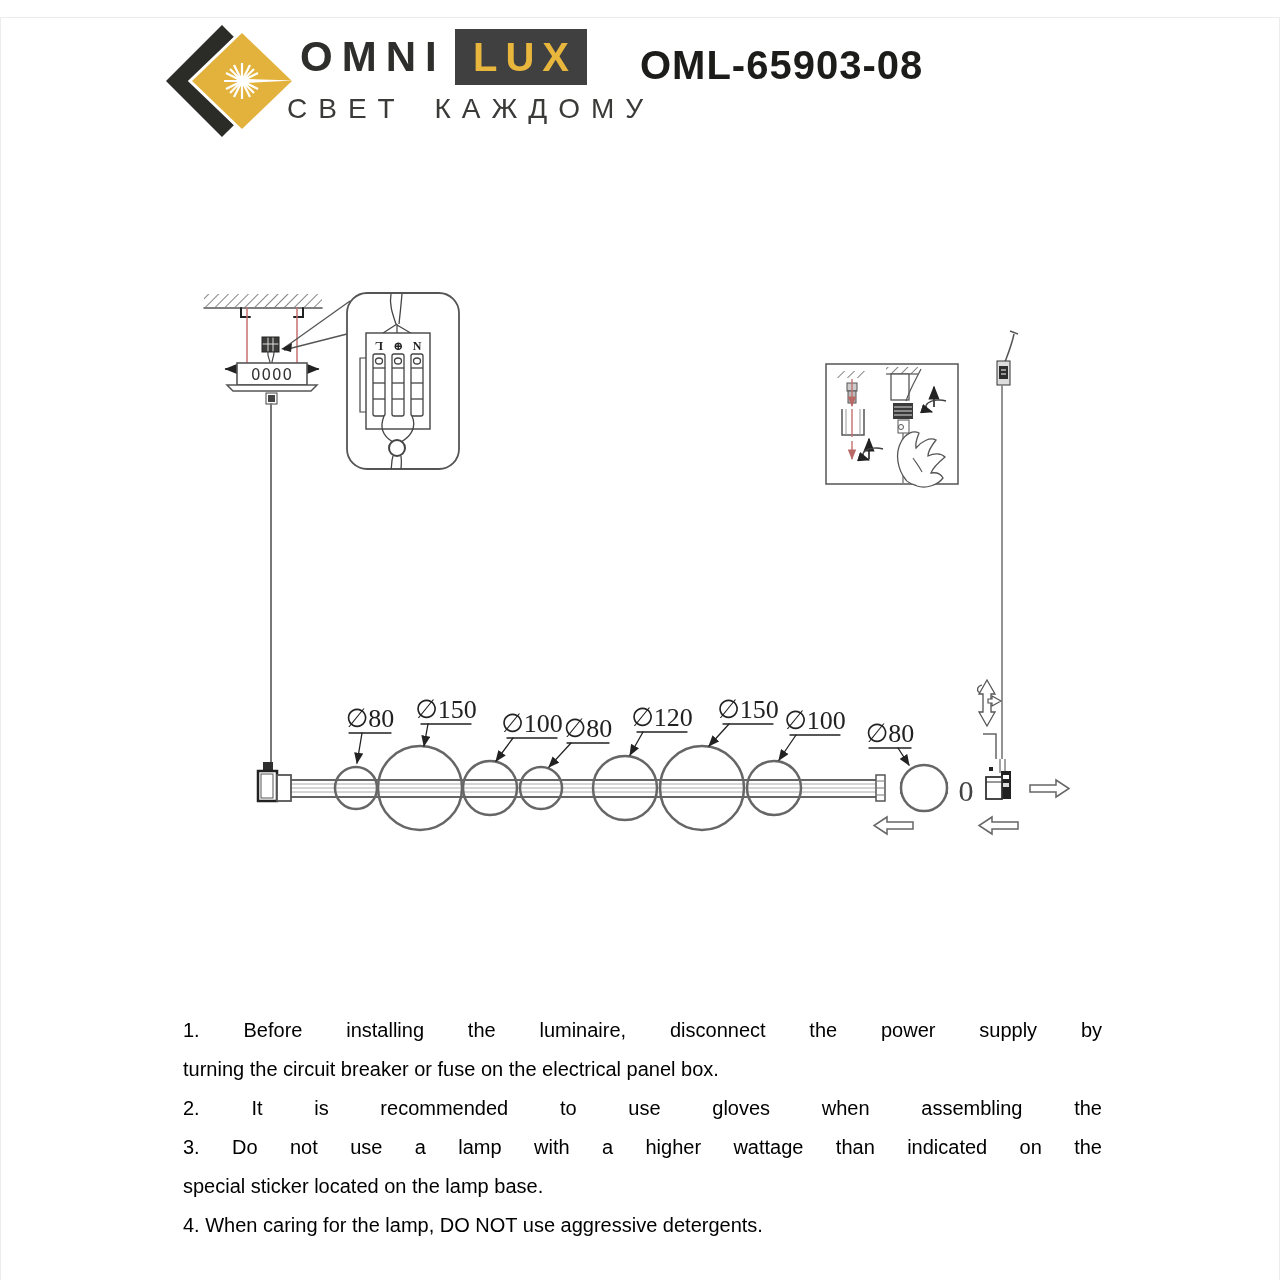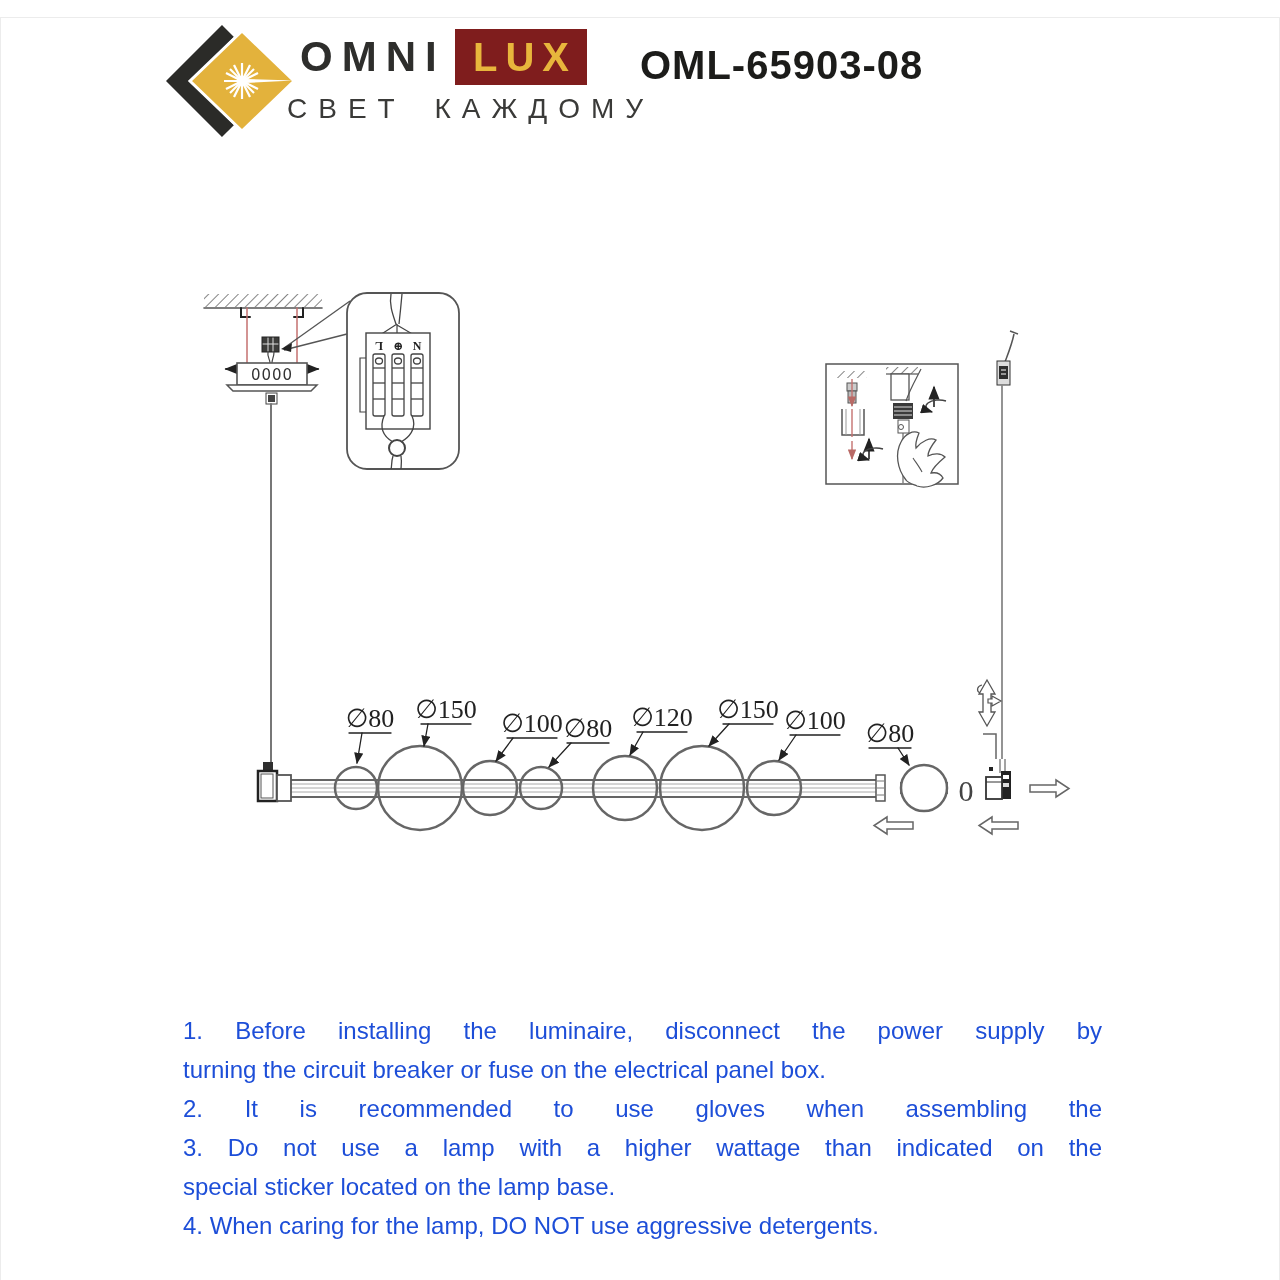--- a/index.html
+++ b/index.html
@@ -2,39 +2,39 @@
 <html><head>
 <meta charset="utf-8">
 <style>
   html,body{margin:0;padding:0;background:#fff;}
   .page{position:relative;width:1280px;height:1280px;background:#ffffff;overflow:hidden;
         font-family:"Liberation Sans","DejaVu Sans",sans-serif;box-shadow:inset 0 0 0 1px #ececec;margin-top:17px;}
   
   .logo-mark{position:absolute;left:166px;top:8px;width:130px;height:112px;}
   .brand-omni{position:absolute;left:300px;top:16px;font-size:42px;font-weight:bold;
               letter-spacing:9px;color:#2e2e2c;}
-  .lux-box{position:absolute;left:455px;top:12px;width:132px;height:56px;background:#7f1d1d;
+  .lux-box{position:absolute;left:455px;top:12px;width:132px;height:56px;background:#404040;
            display:flex;align-items:center;justify-content:center;}
   .lux-box span{font-size:40px;font-weight:bold;letter-spacing:8px;color:#e8b63c;padding-left:8px;}
   .tagline{position:absolute;left:287px;top:76px;font-size:28px;color:#3a3a38;
            letter-spacing:11px;word-spacing:10px;white-space:nowrap;}
   .model{position:absolute;left:640px;top:26px;font-size:40px;font-weight:bold;
          letter-spacing:1px;color:#1c1c1a;white-space:nowrap;}
   
   .diagram{position:absolute;left:0;top:240px;width:1280px;height:660px;}
   .dimlabel{font-family:"Liberation Serif","DejaVu Serif","DejaVu Sans",serif;
             font-size:26px;fill:#222;}
   .tlabel{font-family:"Liberation Serif","DejaVu Serif","DejaVu Sans",serif;
           font-size:12px;font-weight:bold;fill:#222;}
   .ringmark{font-family:"Liberation Serif","DejaVu Serif","DejaVu Sans",serif;
             font-size:30px;fill:#444;}
   .canopytxt{font-family:"DejaVu Sans",sans-serif;font-size:15px;fill:#333;letter-spacing:1px;}
   
-  .instructions{position:absolute;left:183px;top:994px;width:919px;color:#1d4ed8;
-                font-size:24px;line-height:39px;}
+  .instructions{position:absolute;left:183px;top:994px;width:919px;color:#000000;
+                font-size:20px;line-height:39px;}
   .iline{width:100%;text-align:left;white-space:nowrap;}
   .iline.just{white-space:normal;text-align:justify;text-align-last:justify;}
 </style>
 </head>
 <body>
 
 <div class="page">
 
   <div>
     <svg class="logo-mark" viewBox="0 0 130 112">

